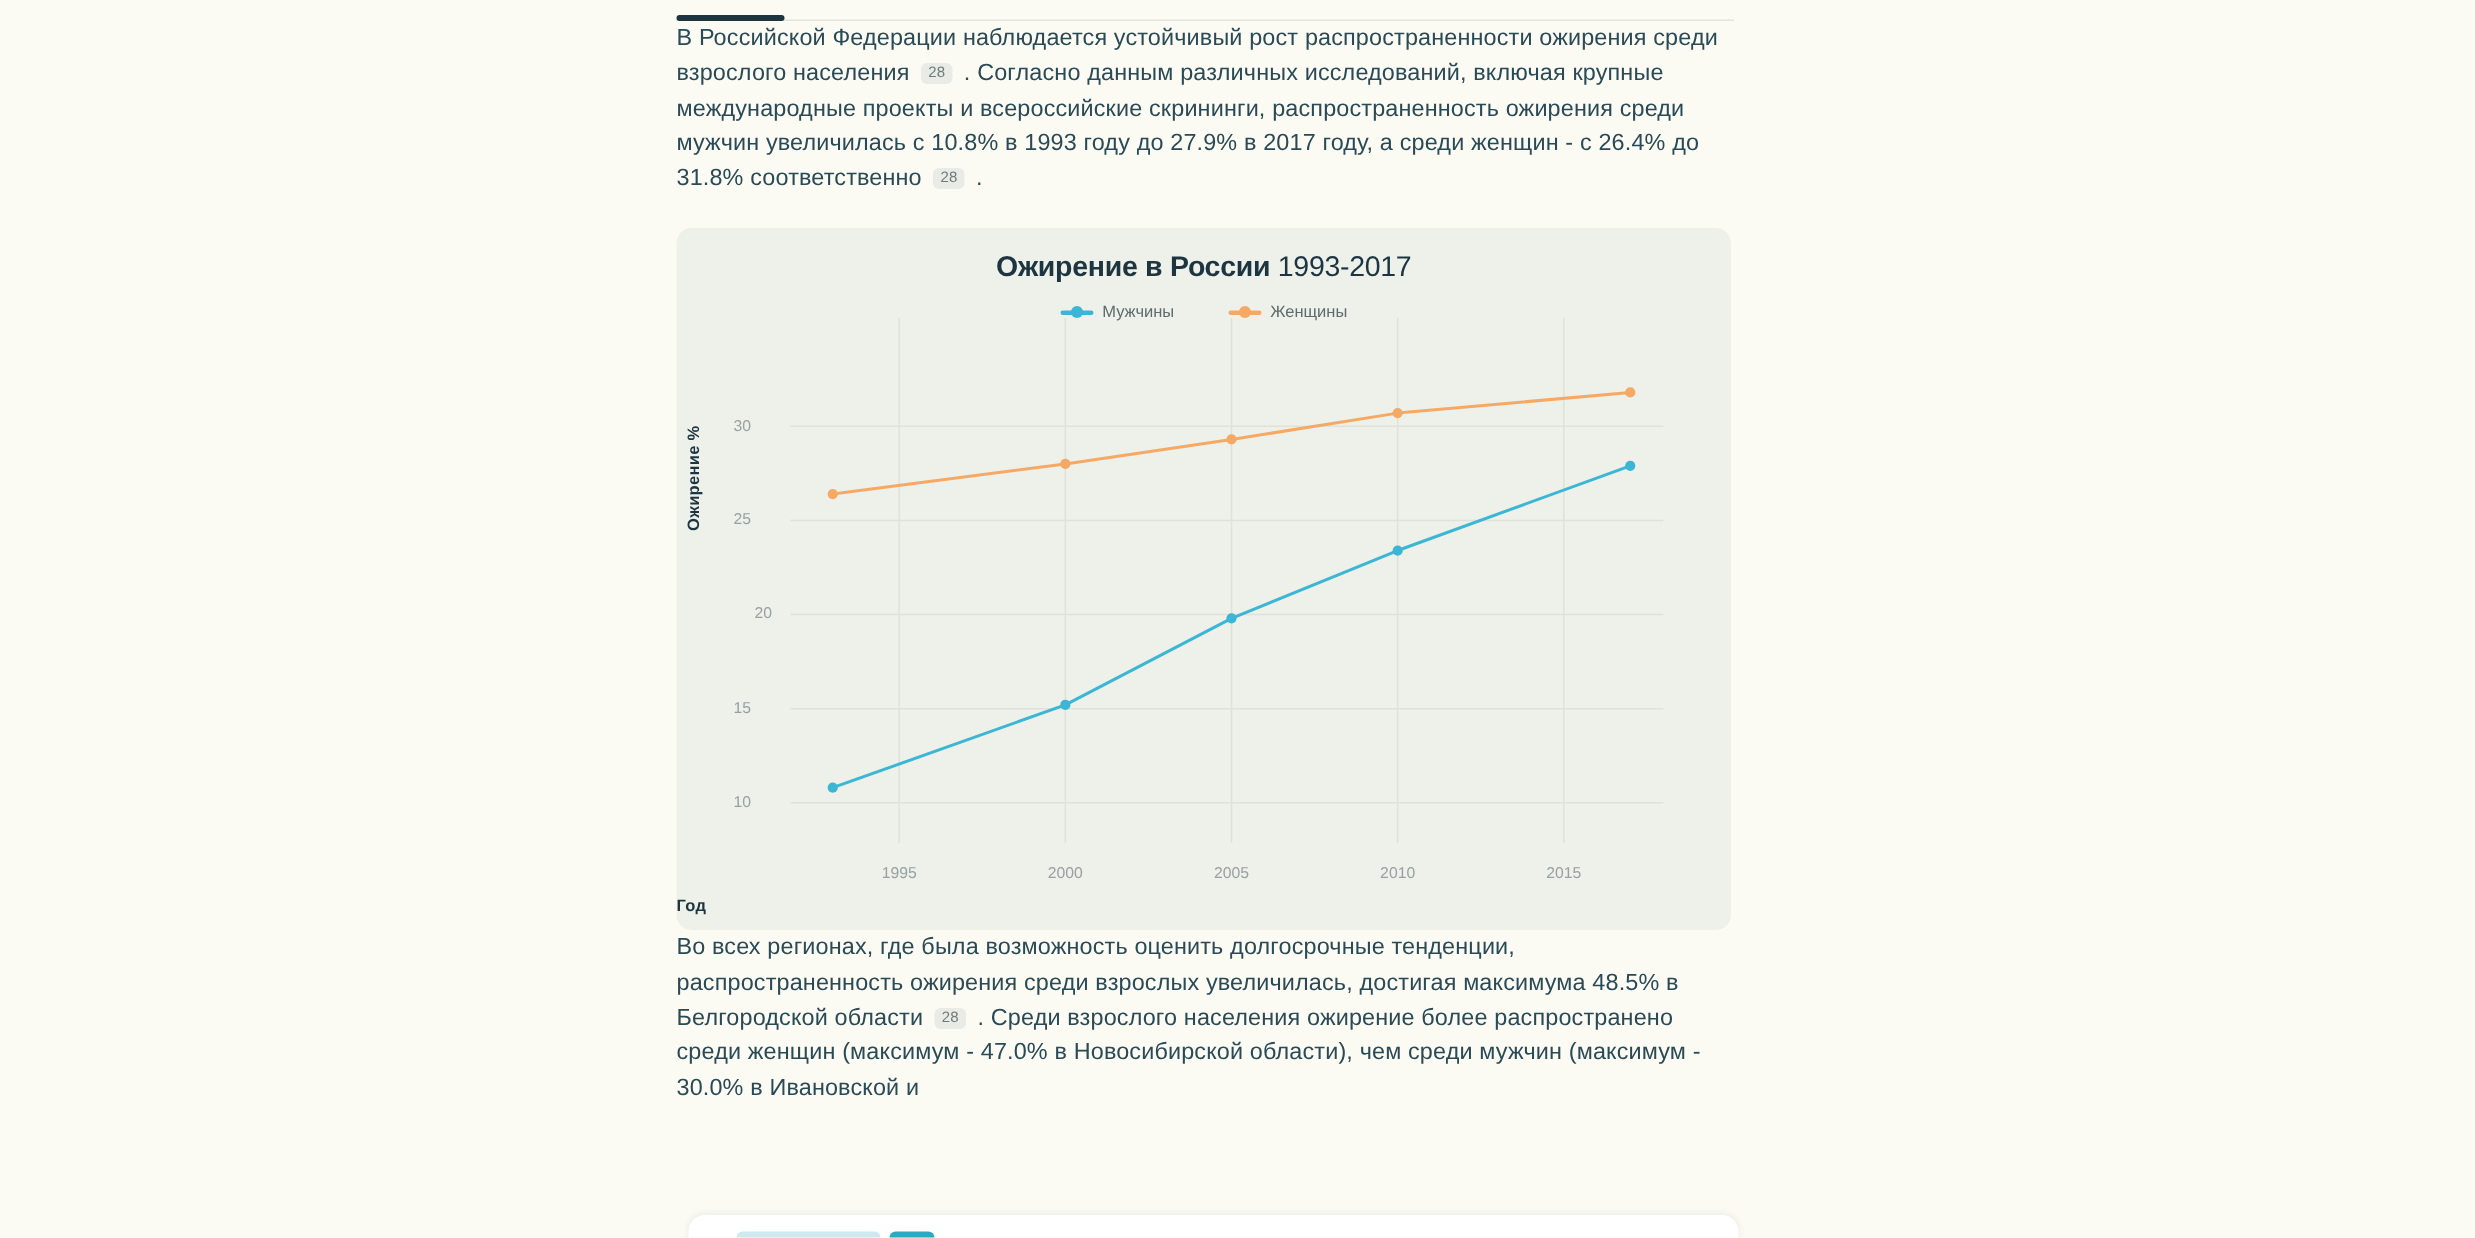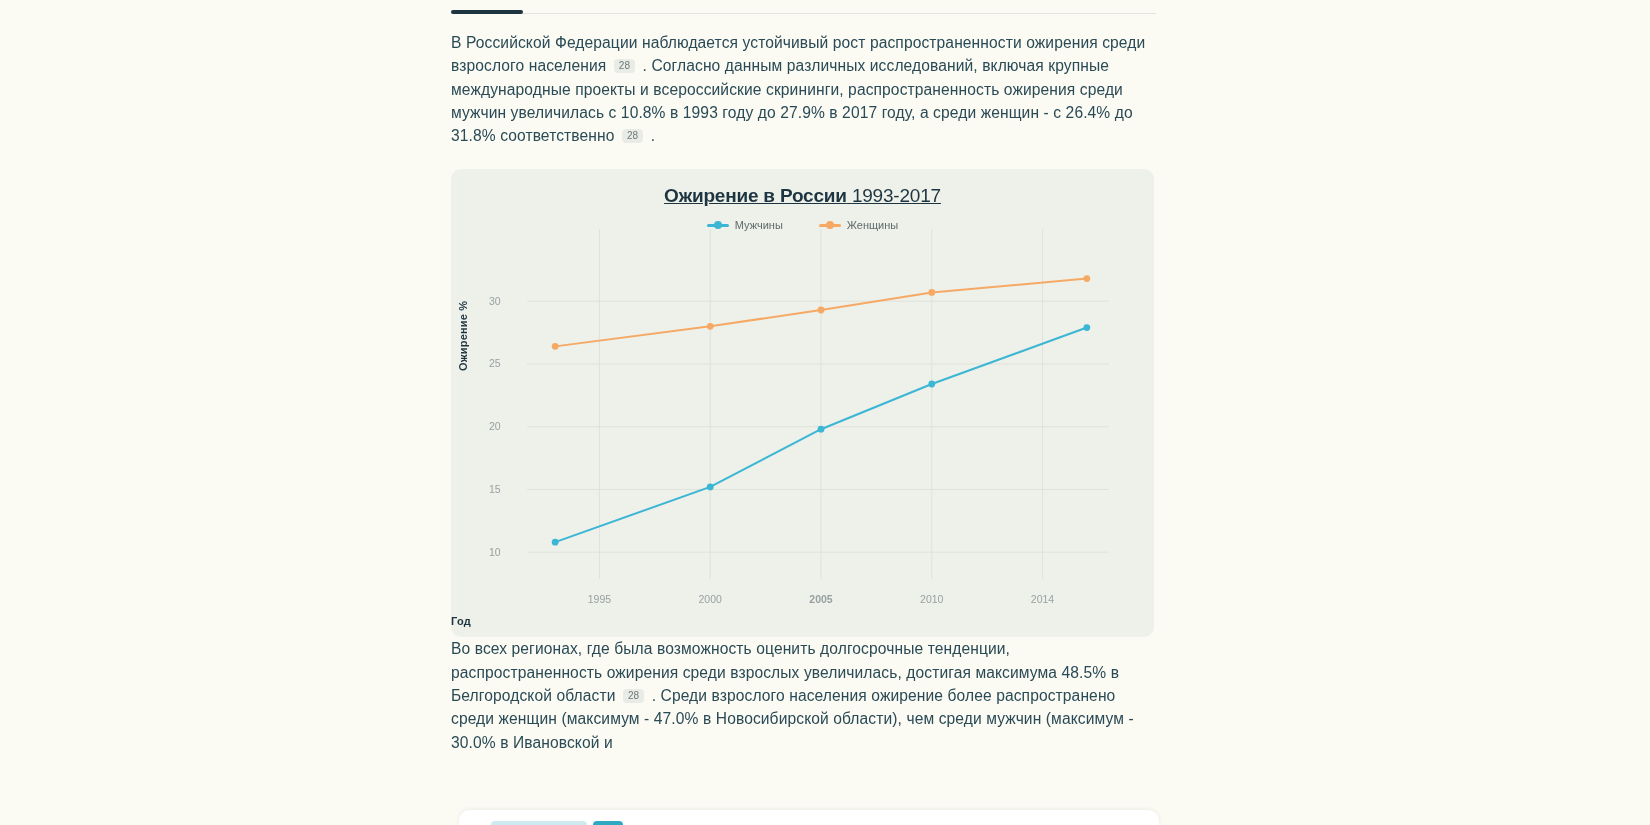--- a/index.html
+++ b/index.html
@@ -37,21 +37,21 @@
     left: 451px; top: 14px;
     width: 705px;
   }
 
   p.body {
     color: #2a4a55;
     font-size: 15.6px;
     line-height: 23.3px;
     letter-spacing: .1px;
   }
-  p.body.first { margin-top: 17px; }
+  p.body.first { }
 
   .cite {
     display: inline-block;
     background: #e9ebe6;
     color: #6f7a78;
     font-size: 10px;
     line-height: 14px;
     padding: 0 5px;
     border-radius: 4px;
     vertical-align: 2px;
@@ -67,21 +67,20 @@
     position: relative;
     overflow: hidden;
   }
   .chart-title {
     position: absolute;
     top: 16px; left: 0; width: 100%;
     text-align: center;
     font-size: 19px;
     color: #1d3540;
     letter-spacing: -.2px;
-    text-decoration: underline;
   }
   .chart-title .strong { font-weight: bold; }
   .chart-title .light { font-weight: normal; }
 
   .chart-legend {
     position: absolute;
     top: 50px; left: 0; width: 100%;
     display: flex; justify-content: center; align-items: center;
     gap: 36px;
     font-size: 11px;
@@ -217,28 +216,28 @@
             <circle cx="259.2307692307692" cy="157.29411764705884" r="3.4" fill="#f5a964"></circle>
             <circle cx="370" cy="140.98039215686276" r="3.4" fill="#f5a964"></circle>
             <circle cx="480.7692307692308" cy="123.41176470588232" r="3.4" fill="#f5a964"></circle>
             <circle cx="635.8461538461538" cy="109.60784313725492" r="3.4" fill="#f5a964"></circle>
           </svg>
         <div class="axis-y-title">Ожирение %</div>
         <div class="axis-x-title">Год</div>
         <div id="tick-layer">
             <div class="tick-label tick-y" style="left: 38px; width: 32px; top: 376.176px;">10</div>
             <div class="tick-label tick-y" style="left: 38px; width: 32px; top: 313.431px;">15</div>
-            <div class="tick-label tick-y" style="left: 38px; width: 32px; top: 250.686px;">20</div>
+            <div class="tick-label tick-y" style="left: 52px; width: 32px; top: 250.686px;">20</div>
             <div class="tick-label tick-y" style="left: 38px; width: 32px; top: 187.941px;">25</div>
             <div class="tick-label tick-y" style="left: 38px; width: 32px; top: 125.196px;">30</div>
             <div class="tick-label" style="left: 130.462px; width: 36px; text-align: center; top: 424px;">1995</div>
             <div class="tick-label" style="left: 241.231px; width: 36px; text-align: center; top: 424px;">2000</div>
-            <div class="tick-label" style="left: 352px; width: 36px; text-align: center; top: 424px; font-weight: bold;">2005</div>
+            <div class="tick-label" style="left: 352px; width: 36px; text-align: center; top: 424px;">2005</div>
             <div class="tick-label" style="left: 462.769px; width: 36px; text-align: center; top: 424px;">2010</div>
-            <div class="tick-label" style="left: 573.538px; width: 36px; text-align: center; top: 424px;">2014</div>
+            <div class="tick-label" style="left: 573.538px; width: 36px; text-align: center; top: 424px;">2015</div>
           </div>
       </div>
     </div>
 
 
     <p class="body">
       <span>Во всех регионах, где была возможность оценить долгосрочные тенденции, распространенность ожирения среди взрослых увеличилась, достигая максимума 48.5% в Белгородской области</span>
       <span class="cite">28</span>
       <span>. Среди взрослого населения ожирение более распространено среди женщин (максимум - 47.0% в Новосибирской области), чем среди мужчин (максимум - 30.0% в Ивановской и</span>
     </p>

